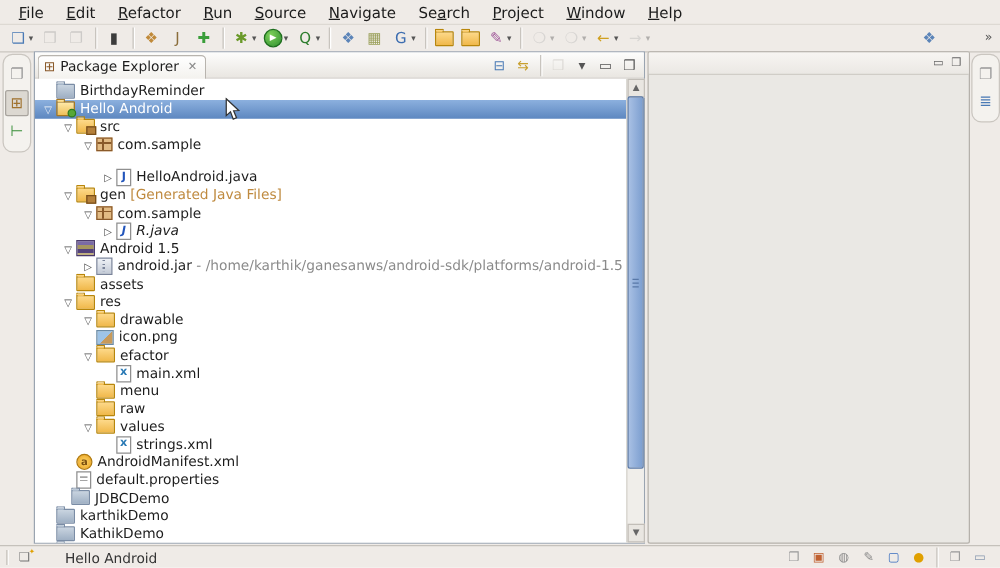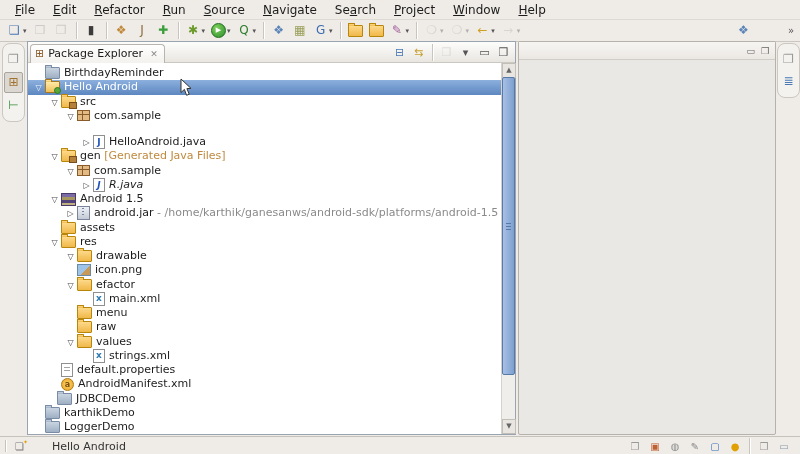--- a/index.html
+++ b/index.html
@@ -277,24 +277,25 @@
         <div class="trow" style="padding-left: 20px;"><span class="arrow"></span><span class="ico i-folder"></span><span class="tlabel">assets</span></div>
         <div class="trow" style="padding-left: 20px;"><span class="arrow">▽</span><span class="ico i-folder"></span><span class="tlabel">res</span></div>
         <div class="trow" style="padding-left: 36px;"><span class="arrow">▽</span><span class="ico i-folder"></span><span class="tlabel">drawable</span></div>
         <div class="trow" style="padding-left: 36px;"><span class="arrow"></span><span class="ico i-image"></span><span class="tlabel">icon.png</span></div>
         <div class="trow" style="padding-left: 36px;"><span class="arrow">▽</span><span class="ico i-folder"></span><span class="tlabel">efactor</span></div>
         <div class="trow" style="padding-left: 52px;"><span class="arrow"></span><span class="ico i-xml"></span><span class="tlabel">main.xml</span></div>
         <div class="trow" style="padding-left: 36px;"><span class="arrow"></span><span class="ico i-folder"></span><span class="tlabel">menu</span></div>
         <div class="trow" style="padding-left: 36px;"><span class="arrow"></span><span class="ico i-folder"></span><span class="tlabel">raw</span></div>
         <div class="trow" style="padding-left: 36px;"><span class="arrow">▽</span><span class="ico i-folder"></span><span class="tlabel">values</span></div>
         <div class="trow" style="padding-left: 52px;"><span class="arrow"></span><span class="ico i-xml"></span><span class="tlabel">strings.xml</span></div>
+        <div class="trow" style="padding-left: 20px;"><span class="arrow"></span><span class="ico i-manifest"></span><span class="tlabel">AndroidManifest.xml</span></div>
         <div class="trow" style="padding-left: 20px;"><span class="arrow"></span><span class="ico i-props"></span><span class="tlabel">default.properties</span></div>
-        <div class="trow" style="padding-left: 20px;"><span class="arrow"></span><span class="ico i-manifest"></span><span class="tlabel">AndroidManifest.xml</span></div>
         <div class="trow" style="padding-left: 16px;"><span class="arrow"></span><span class="ico i-project"></span><span class="tlabel">JDBCDemo</span></div>
         <div class="trow" style="padding-left: 4px;"><span class="arrow"></span><span class="ico i-project"></span><span class="tlabel">karthikDemo</span></div>
+        <div class="trow" style="padding-left: 4px;"><span class="arrow"></span><span class="ico i-project"></span><span class="tlabel">KathikDemo</span></div>
         <div class="trow" style="padding-left: 4px;"><span class="arrow"></span><span class="ico i-project"></span><span class="tlabel">LoggerDemo</span></div>
       </div>
     <div id="vscroll">
       <div class="sbtn" id="sbup">▲</div>
       <div id="sbthumb"></div>
       <div class="sbtn" id="sbdn">▼</div>
     </div>
   </div>
 
   <div id="editor">

